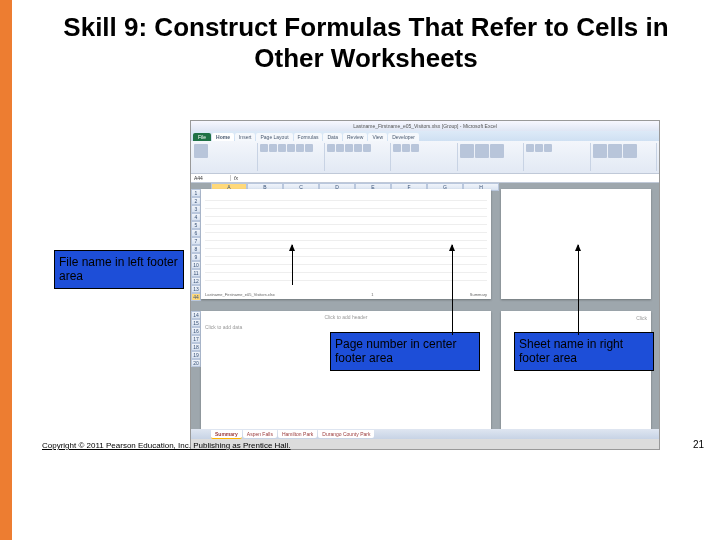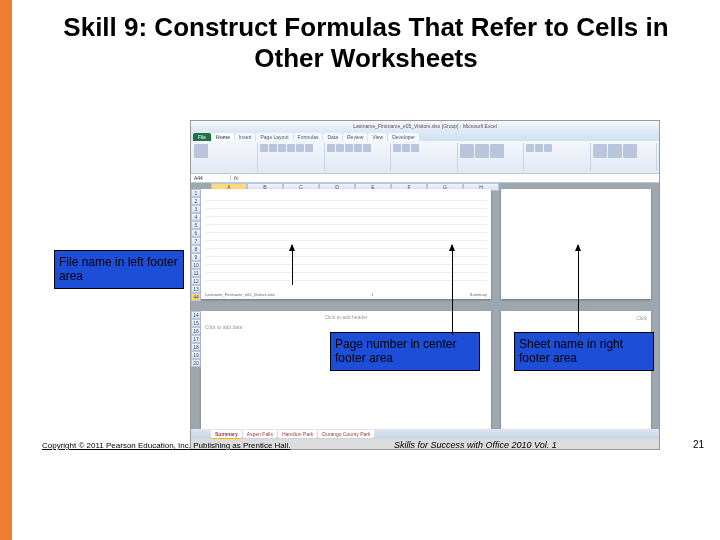--- a/index.html
+++ b/index.html
@@ -193,15 +193,14 @@
   </div>
 
   <div class="callout c1">File name in left footer area</div>
   <div class="callout c3">Sheet name in right footer area</div>
   <div class="callout c2">Page number in center footer area</div>
   <div class="arrow a1"></div>
   <div class="arrow a2"></div>
   <div class="arrow a3"></div>
 
   <div class="copyright">Copyright © 2011 Pearson Education, Inc. Publishing as Prentice Hall.</div>
-  <div class="book">Skills for Success with Office 2010 Vol. 1</div>
   <div class="pagenum">21</div>
 </div>
 
 </body></html>

